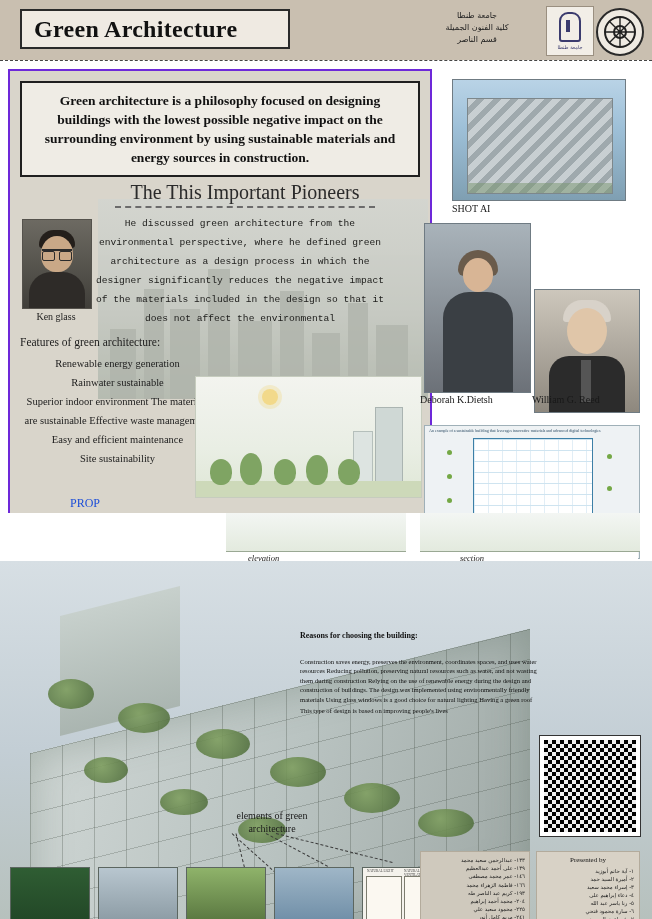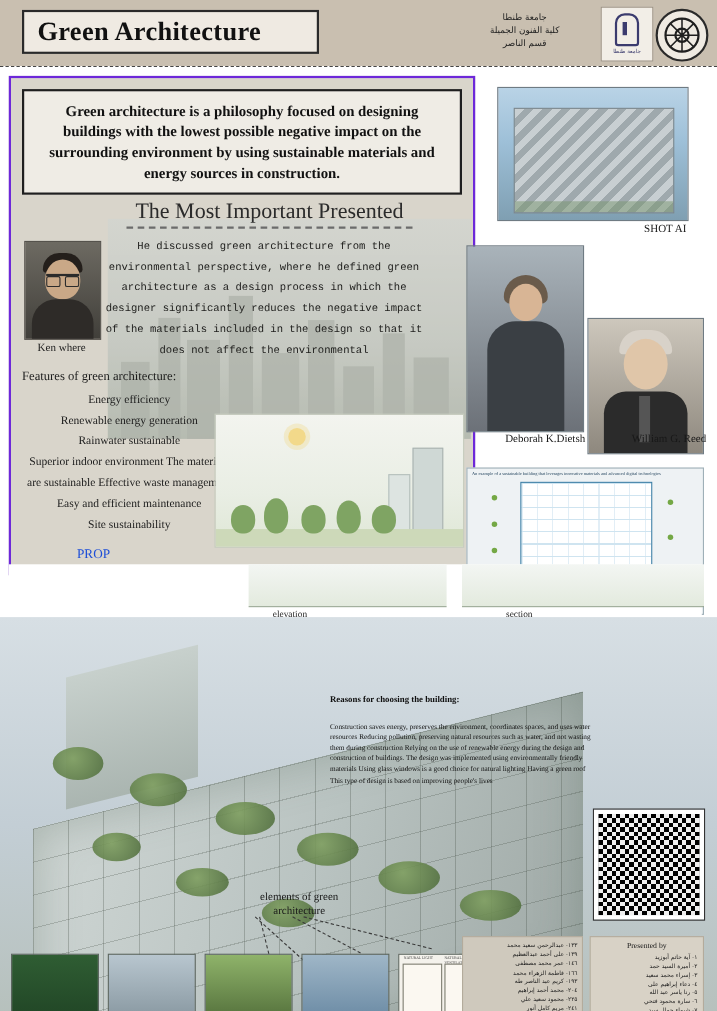--- a/index.html
+++ b/index.html
@@ -264,21 +264,21 @@
 
   
   .photo {
     position: absolute;
     background: #8d9aa3;
     border: 1px solid #6f7b83;
     overflow: hidden;
   }
   .photo-caption {
     position: absolute;
-    text-align: right;
+    text-align: left;
     font-size: 10px;
     color: #181818;
   }
   .shot-ai {
     left: 452px; top: 18px;
     width: 172px; height: 120px;
     background: linear-gradient(#b9d3e6 0%, #9ec0d8 40%, #7f9fb2 100%);
   }
   .shot-ai .bldg {
     position: absolute; left: 14px; top: 18px;
@@ -349,20 +349,21 @@
     position: absolute; width: 5px; height: 5px; border-radius: 50%;
     background: #74a845;
   }
 
   
   .midband {
     position: absolute;
     left: 8px; top: 452px;
     width: 630px; height: 54px;
     background: #ffffff;
+    font-style: italic;
   }
   .elev-img, .sect-img {
     position: absolute;
     top: 0; height: 38px;
     background: linear-gradient(#f3f6f3, #e3eade);
     border-bottom: 1px solid #9aa894;
   }
   .elev-img { left: 218px; width: 180px; }
   .sect-img { left: 412px; width: 220px; }
   .tiny-cap {
@@ -541,35 +542,34 @@
       <div class="bld" style="left:110px;width:22px;height:130px"></div>
       <div class="bld" style="left:140px;width:34px;height:78px"></div>
       <div class="bld" style="left:182px;width:24px;height:108px"></div>
       <div class="bld" style="left:214px;width:28px;height:66px"></div>
       <div class="bld" style="left:250px;width:20px;height:96px"></div>
       <div class="bld" style="left:278px;width:32px;height:74px"></div>
     </div>
 
     <div class="statement">Green architecture is a philosophy focused on designing buildings with the lowest possible negative impact on the surrounding environment by using sustainable materials and energy sources in construction.</div>
 
-    <div class="pioneers-title">The Most Important Presented</div>
+    <div class="pioneers-title">The This Important Pioneers</div>
 
     <div class="portrait">
       <div class="hair"></div>
       <div class="face"></div>
       <div class="glasses"></div>
       <div class="body"></div>
     </div>
-    <div class="portrait-caption">Ken where</div>
+    <div class="portrait-caption">Ken glass</div>
 
     <div class="pioneer-text">He discussed green architecture from the environmental perspective, where he defined green architecture as a design process in which the designer significantly reduces the negative impact of the materials included in the design so that it does not affect the environmental</div>
 
     <div class="features">
       <div class="f-title">Features of green architecture:</div>
-      <div class="f-item">Energy efficiency</div>
       <div class="f-item">Renewable energy generation</div>
       <div class="f-item">Rainwater sustainable</div>
       <div class="f-item">Superior indoor environment The materials</div>
       <div class="f-item">are sustainable Effective waste management</div>
       <div class="f-item">Easy and efficient maintenance</div>
       <div class="f-item">Site sustainability</div>
     </div>
     <div class="prop-label">PROP</div>
 
     <div class="illus-green">

